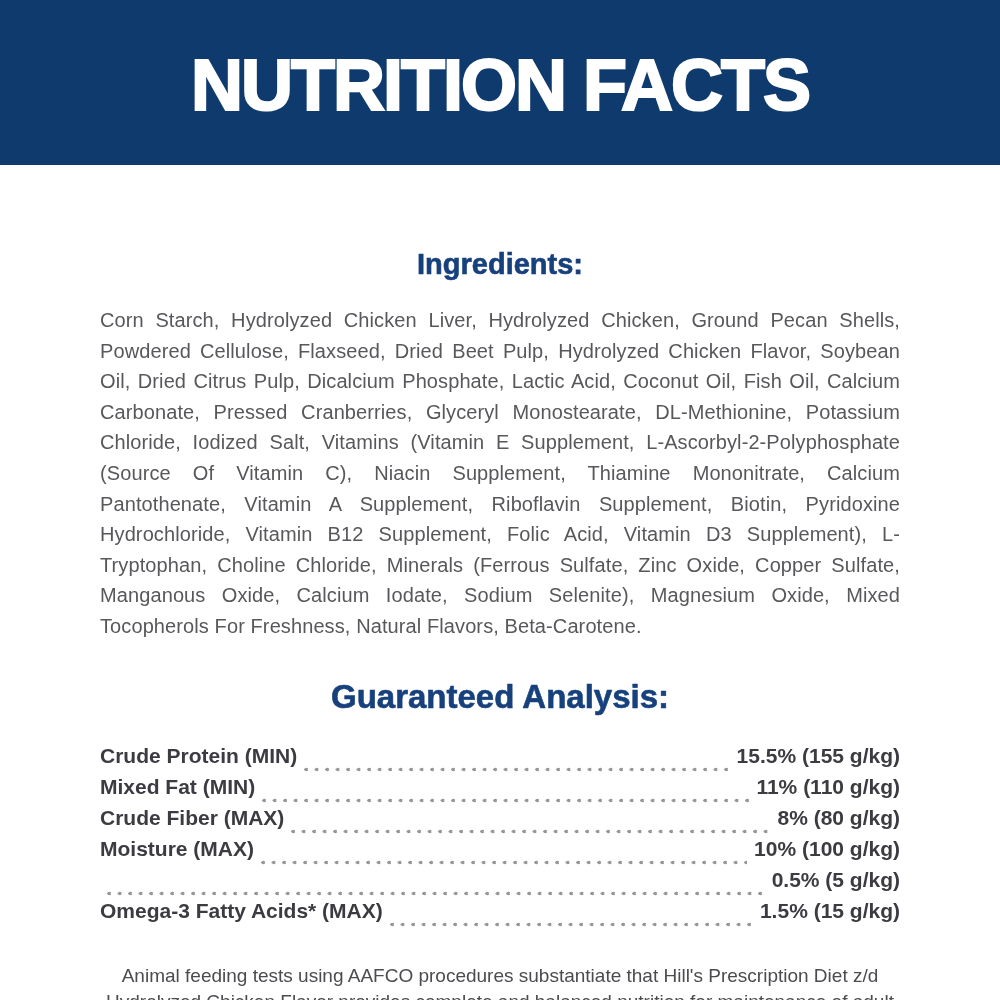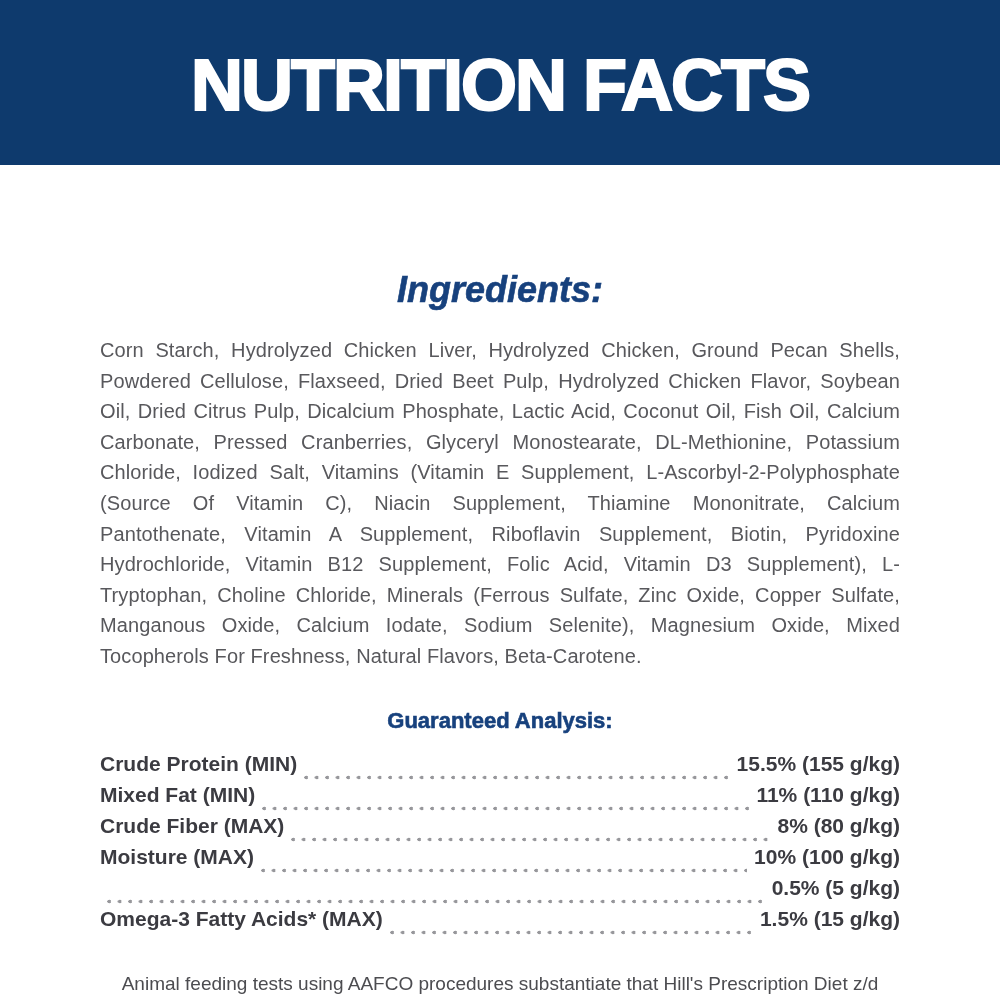--- a/index.html
+++ b/index.html
@@ -38,38 +38,37 @@
     padding: 0 100px;
   }
   .section-heading {
     text-align: center;
     color: #17417d;
     font-weight: bold;
     -webkit-text-stroke: 0.6px #17417d;
     margin: 0;
   }
   .ingredients-heading {
-    font-size: 36px;
-    padding-top: 104px;
-    font-style: italic;
+    font-size: 29px;
+    padding-top: 83px;
   }
   .ingredients-text {
     margin: 24px 0 0 0;
     text-align: justify;
     font-size: 20px;
     line-height: 30.6px;
     letter-spacing: 0.1px;
     color: #58585c;
   }
   .analysis-heading {
-    font-size: 22px;
+    font-size: 33px;
     padding-top: 36px;
   }
   .analysis-table {
-    margin-top: 18px;
+    margin-top: 28px;
   }
   .analysis-row {
     display: flex;
     align-items: baseline;
     height: 31px;
     font-size: 21px;
     font-weight: bold;
     color: #3b3b41;
     white-space: nowrap;
   }

